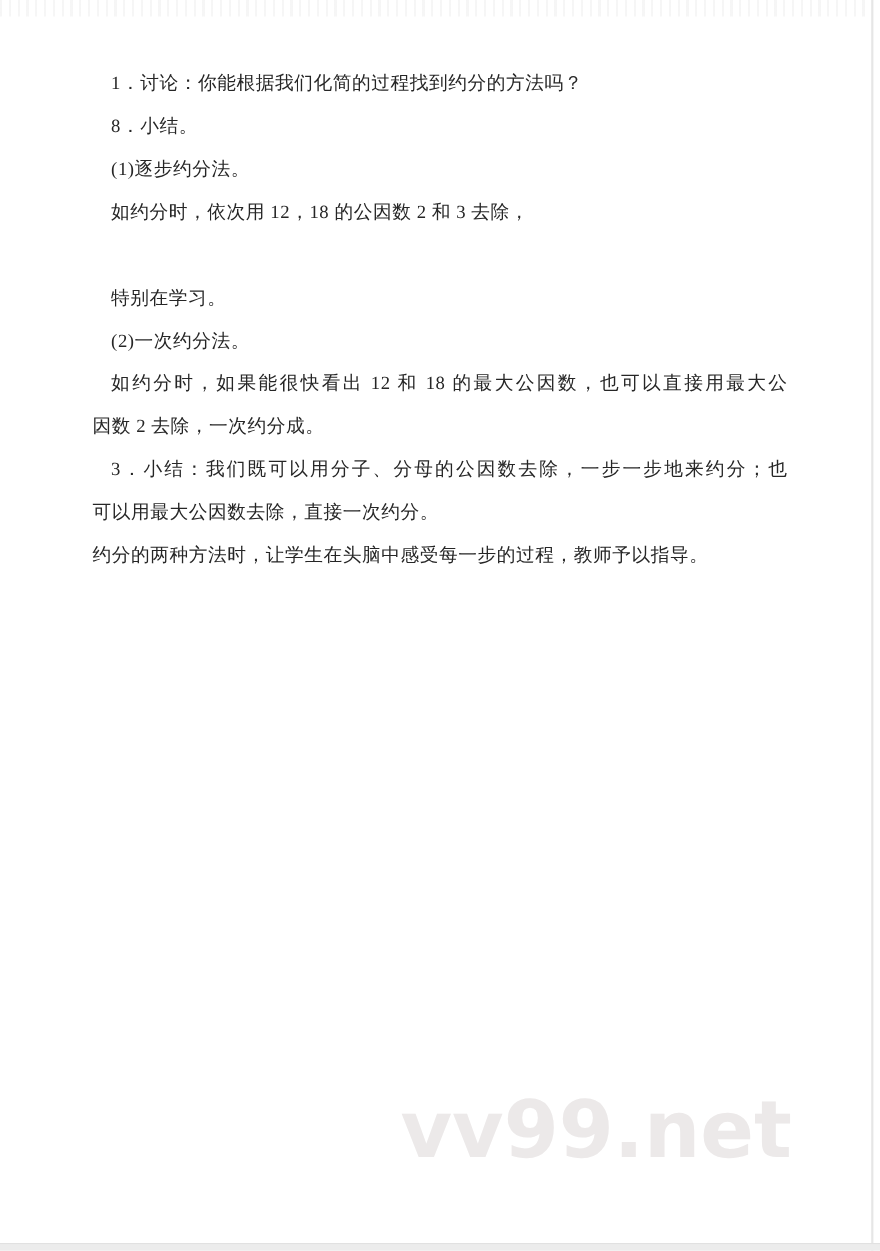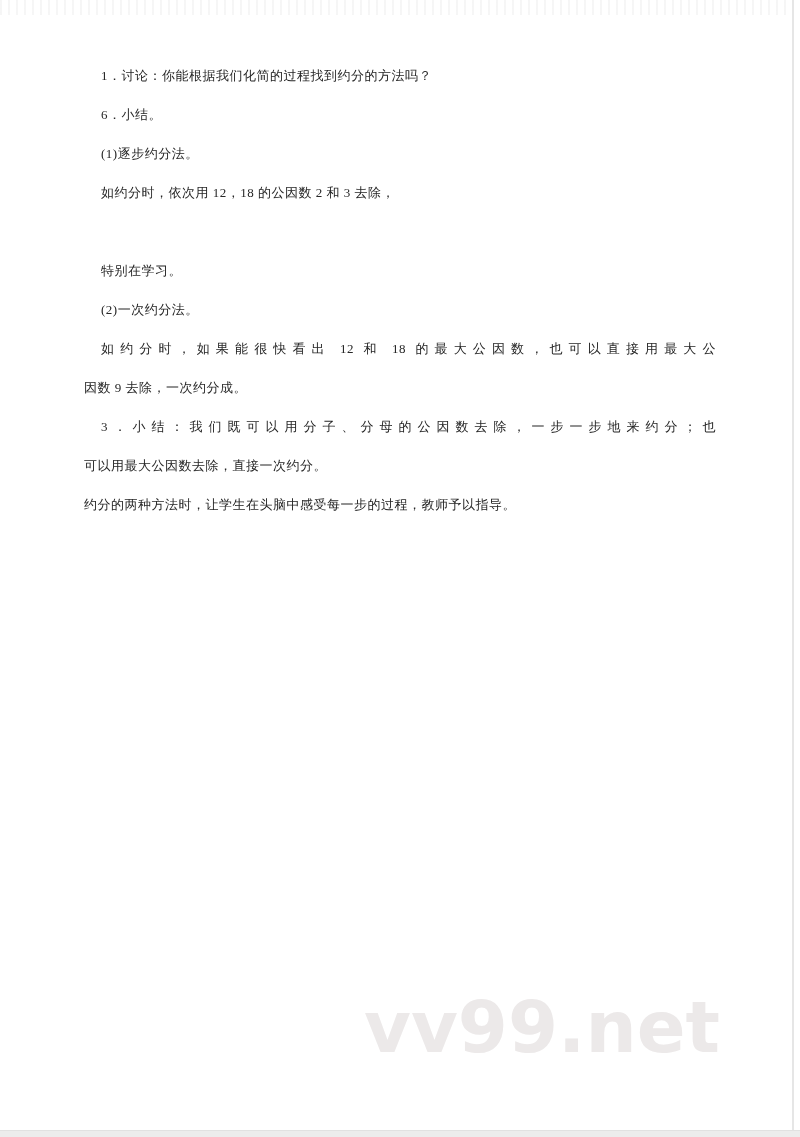--- a/index.html
+++ b/index.html
@@ -49,21 +49,21 @@
     width: 800px;
     height: 6px;
     background: #ececec;
     border-top: 1px solid #e1e1e1;
   }
   .doc {
     position: absolute;
     top: 56px;
     left: 84px;
     width: 632px;
-    font-size: 13px;
+    font-size: 17px;
     color: #262626;
     letter-spacing: 0.5px;
   }
   .ln {
     height: 39px;
     line-height: 39px;
   }
   .ln.ind {
     text-indent: 17px;
   }
@@ -87,28 +87,28 @@
 </style>
 </head>
 <body>
 
 <div class="page">
 
   <div class="top-texture"></div>
 
   <div class="doc">
     <div class="ln ind">1．讨论：你能根据我们化简的过程找到约分的方法吗？</div>
-    <div class="ln ind">6．小结。</div>
+    <div class="ln ind">8．小结。</div>
     <div class="ln ind">(1)逐步约分法。</div>
     <div class="ln ind">如约分时，依次用 12，18 的公因数 2 和 3 去除，</div>
     <div class="ln"></div>
     <div class="ln ind">特别在学习。</div>
     <div class="ln ind">(2)一次约分法。</div>
     <div class="ln ind just">如约分时，如果能很快看出 12 和 18 的最大公因数，也可以直接用最大公</div>
-    <div class="ln">因数 9 去除，一次约分成。</div>
+    <div class="ln">因数 2 去除，一次约分成。</div>
     <div class="ln ind just">3．小结：我们既可以用分子、分母的公因数去除，一步一步地来约分；也</div>
     <div class="ln">可以用最大公因数去除，直接一次约分。</div>
     <div class="ln">约分的两种方法时，让学生在头脑中感受每一步的过程，教师予以指导。</div>
   </div>
 
   <div class="watermark">vv99.net</div>
 
   <div class="right-edge-line"></div>
   <div class="bottom-strip"></div>
 

